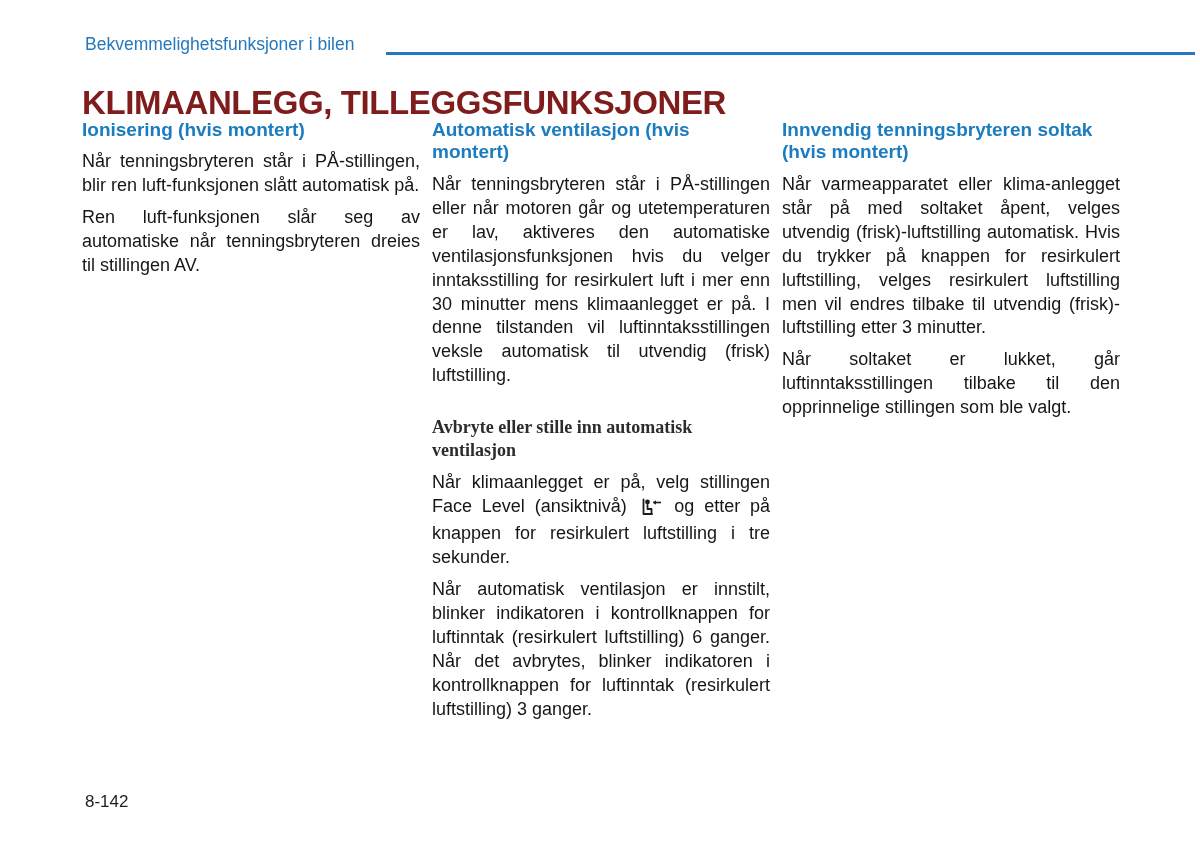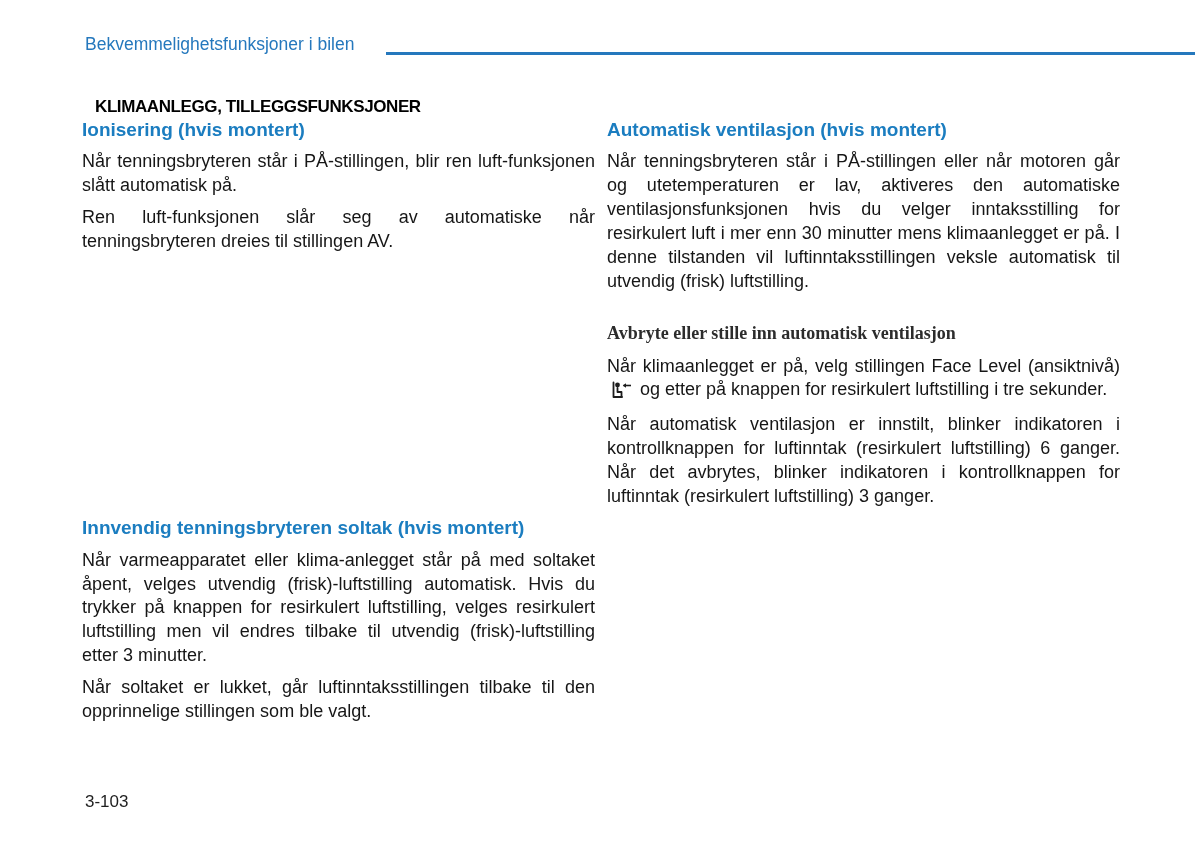--- a/index.html
+++ b/index.html
@@ -35,35 +35,35 @@
     height: 3px;
     background: #2578bd;
     margin-left: 32px;
     margin-bottom: 1px;
   }
   
   .page-title {
     position: absolute;
     left: 82px;
     top: 84px;
-    margin: 13px;
-    font-size: 17px;
+    margin: 0;
+    font-size: 33px;
     font-weight: 700;
     letter-spacing: -0.4px;
-    color: #000000;
+    color: #7f1d1d;
     white-space: nowrap;
   }
   
   .columns {
     position: absolute;
     left: 82px;
     top: 119px;
     width: 1038px;
     display: grid;
-    grid-template-columns: 1fr 1fr;
+    grid-template-columns: 1fr 1fr 1fr;
     column-gap: 12px;
   }
   .col h2 {
     margin: 0 0 9px 0;
     font-size: 19px;
     font-weight: 700;
     line-height: 1.18;
     color: #1b7dc0;
   }
   .col p {
@@ -140,15 +140,15 @@
     </section>
 
     <section class="col">
       <h2>Innvendig tenningsbryteren soltak (hvis montert)</h2>
       <p>Når varmeapparatet eller klima-anlegget står på med soltaket åpent, velges utvendig (frisk)-luftstilling automatisk. Hvis du trykker på knappen for resirkulert luftstilling, velges resirkulert luftstilling men vil endres tilbake til utvendig (frisk)-luftstilling etter 3 minutter.</p>
       <p>Når soltaket er lukket, går luftinntaksstillingen tilbake til den opprinnelige stillingen som ble valgt.</p>
     </section>
 
   </div>
 
-  <span class="page-number">3-103</span>
+  <span class="page-number">8-142</span>
 
 </div>
 
 </body></html>

